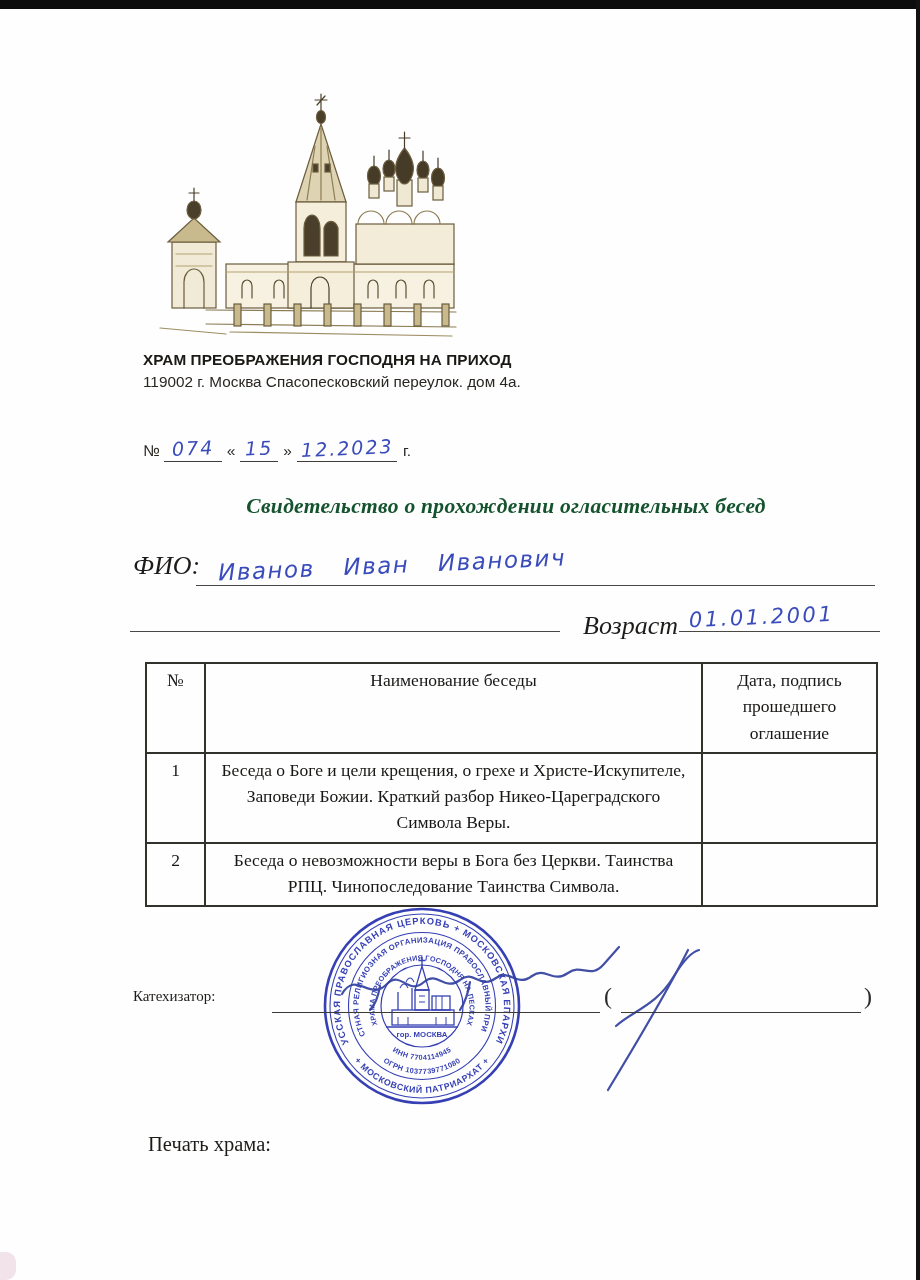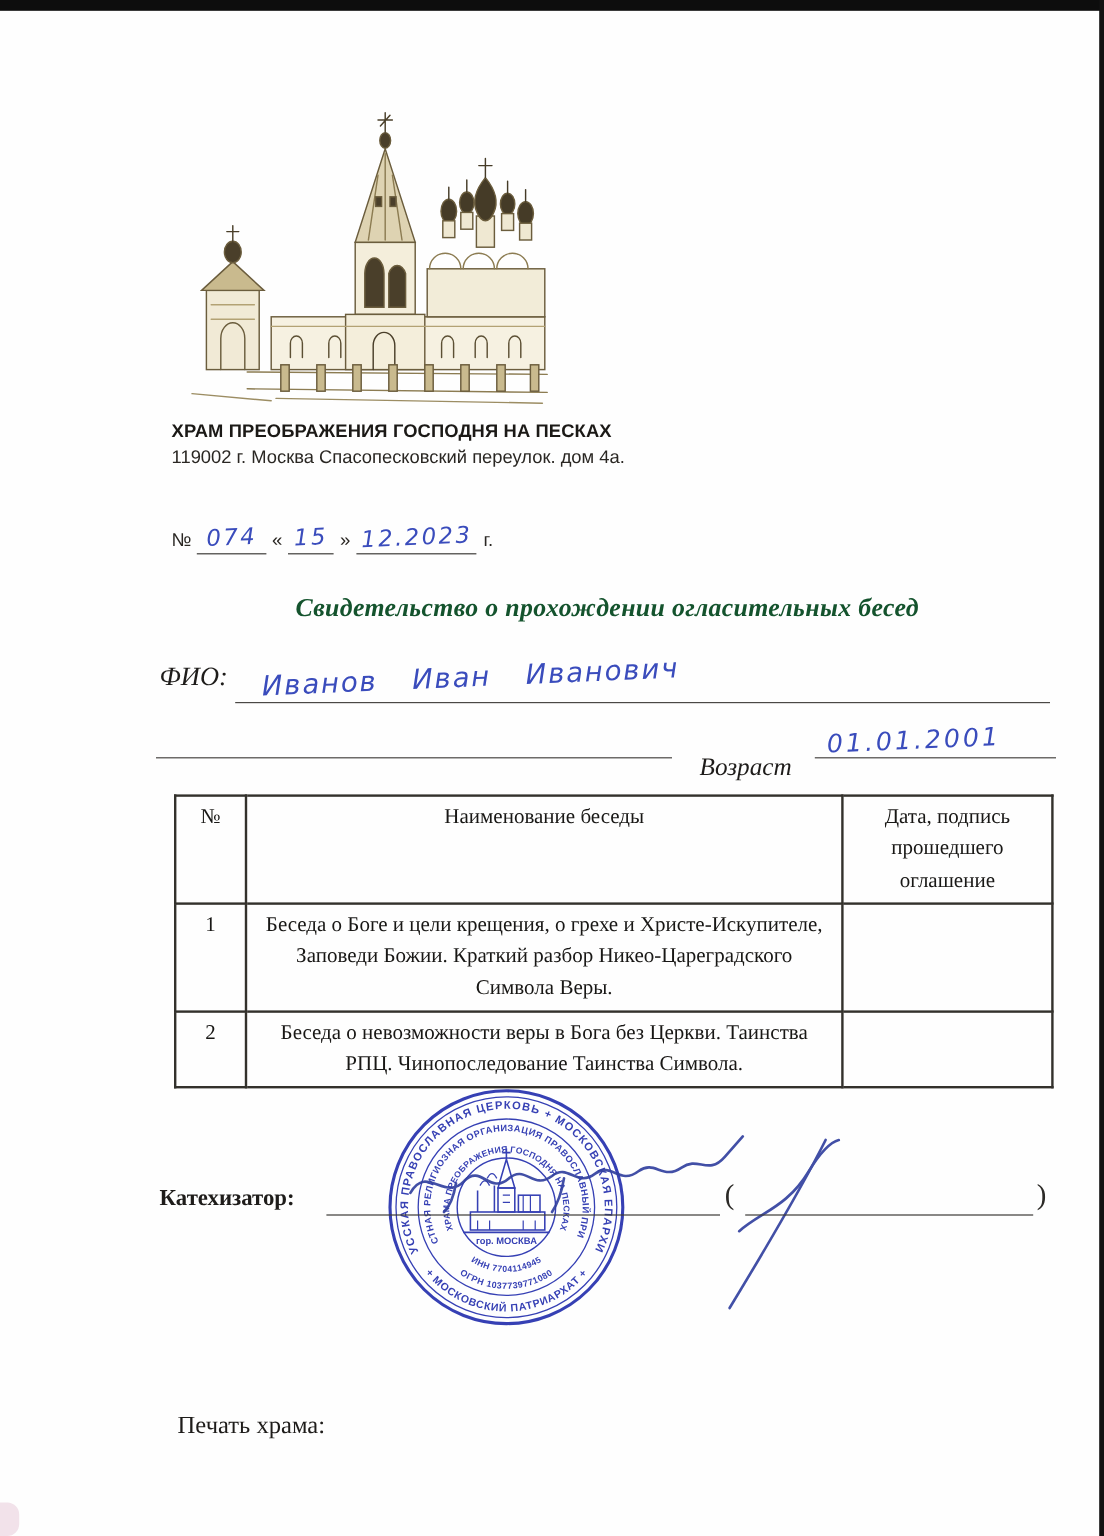--- a/index.html
+++ b/index.html
@@ -28,51 +28,51 @@
            height:24px;line-height:22px;}
   .hand-sm{font-size:19px;letter-spacing:2px;}
   .nl-gap{margin:0 5px 2px 5px;}
   .nl-suffix{margin:0 0 2px 6px;}
 
   
   .doc-title{position:absolute;left:130px;top:494px;width:752px;text-align:center;
              font-size:21.5px;font-weight:bold;font-style:italic;color:#14532d;letter-spacing:.3px;}
 
   
-  .fio-label{position:absolute;left:133px;top:551px;font-size:22px;font-style:italic;}
+  .fio-label{position:absolute;left:133px;top:551px;font-size:26px;font-style:italic;}
   .fio-line{position:absolute;left:196px;top:552px;width:679px;height:33px;
             border-bottom:1.6px solid #4a4845;}
   .fio-hand{position:absolute;left:22px;top:0px;font-size:23px;letter-spacing:1.5px;word-spacing:20px;}
 
   
   .blank-line{position:absolute;left:130px;top:610px;width:430px;height:21px;border-bottom:1.6px solid #4a4845;}
-  .age-label{position:absolute;left:583px;top:611px;font-size:21px;font-style:italic;margin-top:16px;}
+  .age-label{position:absolute;left:583px;top:611px;font-size:26px;font-style:italic;}
   .age-line{position:absolute;left:679px;top:604px;width:201px;height:27px;border-bottom:1.6px solid #4a4845;}
   .age-hand{position:absolute;left:10px;top:1px;font-size:21px;letter-spacing:2.5px;}
 
   
   table.talks{position:absolute;left:145px;top:662px;width:731px;border-collapse:collapse;
               font-size:17.5px;line-height:1.5;color:#181715;table-layout:fixed;}
   table.talks th, table.talks td{border:2px solid #33312c;vertical-align:top;
               text-align:center;padding:3px 9px 6px 9px;font-weight:normal;}
   col.c-num{width:59px;} col.c-name{width:497px;} col.c-date{width:175px;}
   tr.hdr th{height:70px;}
 
   
   .stamp{position:absolute;left:320px;top:904px;opacity:.94;}
   .signature{position:absolute;left:320px;top:922px;}
 
   
-  .cat-label{position:absolute;left:133px;top:988px;font-size:19px;font-weight:bold;}
+  .cat-label{position:absolute;left:133px;top:988px;font-size:15px;}
   .cat-line1{position:absolute;left:272px;top:990px;width:328px;height:22px;border-bottom:1.5px solid #3c3a37;}
   .paren-open{position:absolute;left:604px;top:983px;font-size:24px;color:#2c2a27;}
   .cat-line2{position:absolute;left:621px;top:990px;width:240px;height:22px;border-bottom:1.5px solid #3c3a37;}
   .paren-close{position:absolute;left:864px;top:983px;font-size:24px;color:#2c2a27;}
 
-  .seal-label{position:absolute;left:148px;top:1133px;font-size:20.5px;margin-top:44px;}
+  .seal-label{position:absolute;left:148px;top:1133px;font-size:20.5px;}
 </style>
 </head>
 <body>
 
 <div class="page">
 
   <div class="scan-top"></div>
   <div class="scan-right"></div>
   <div class="scan-smudge"></div>
 
@@ -136,21 +136,21 @@
         <rect x="208" y="220" width="7" height="22"></rect>
           <rect x="238" y="220" width="7" height="22"></rect>
         <rect x="268" y="220" width="7" height="22"></rect>
           <rect x="296" y="220" width="7" height="22"></rect>
       </g>
       <path d="M14,244 L80,250 M84,248 L306,252" stroke="#9c8d63"></path>
     </g>
   </svg>
 
   <div class="org">
-    <div class="org-name">ХРАМ ПРЕОБРАЖЕНИЯ ГОСПОДНЯ НА ПЕСКАХ</div>
+    <div class="org-name">ХРАМ ПРЕОБРАЖЕНИЯ ГОСПОДНЯ НА ПРИХОД</div>
     <div>119002 г. Москва Спасопесковский переулок. дом 4а.</div>
   </div>
 
   <div class="num-line">
     <span style="margin:0 4px 2px 0;">№</span>
     <span class="hand-ul" style="width:58px;"><span class="hand hand-sm">074</span></span>
     <span class="nl-gap">«</span>
     <span class="hand-ul" style="width:38px;"><span class="hand hand-sm">15</span></span>
     <span class="nl-gap">»</span>
     <span class="hand-ul" style="width:100px;"><span class="hand hand-sm">12.2023</span></span>

